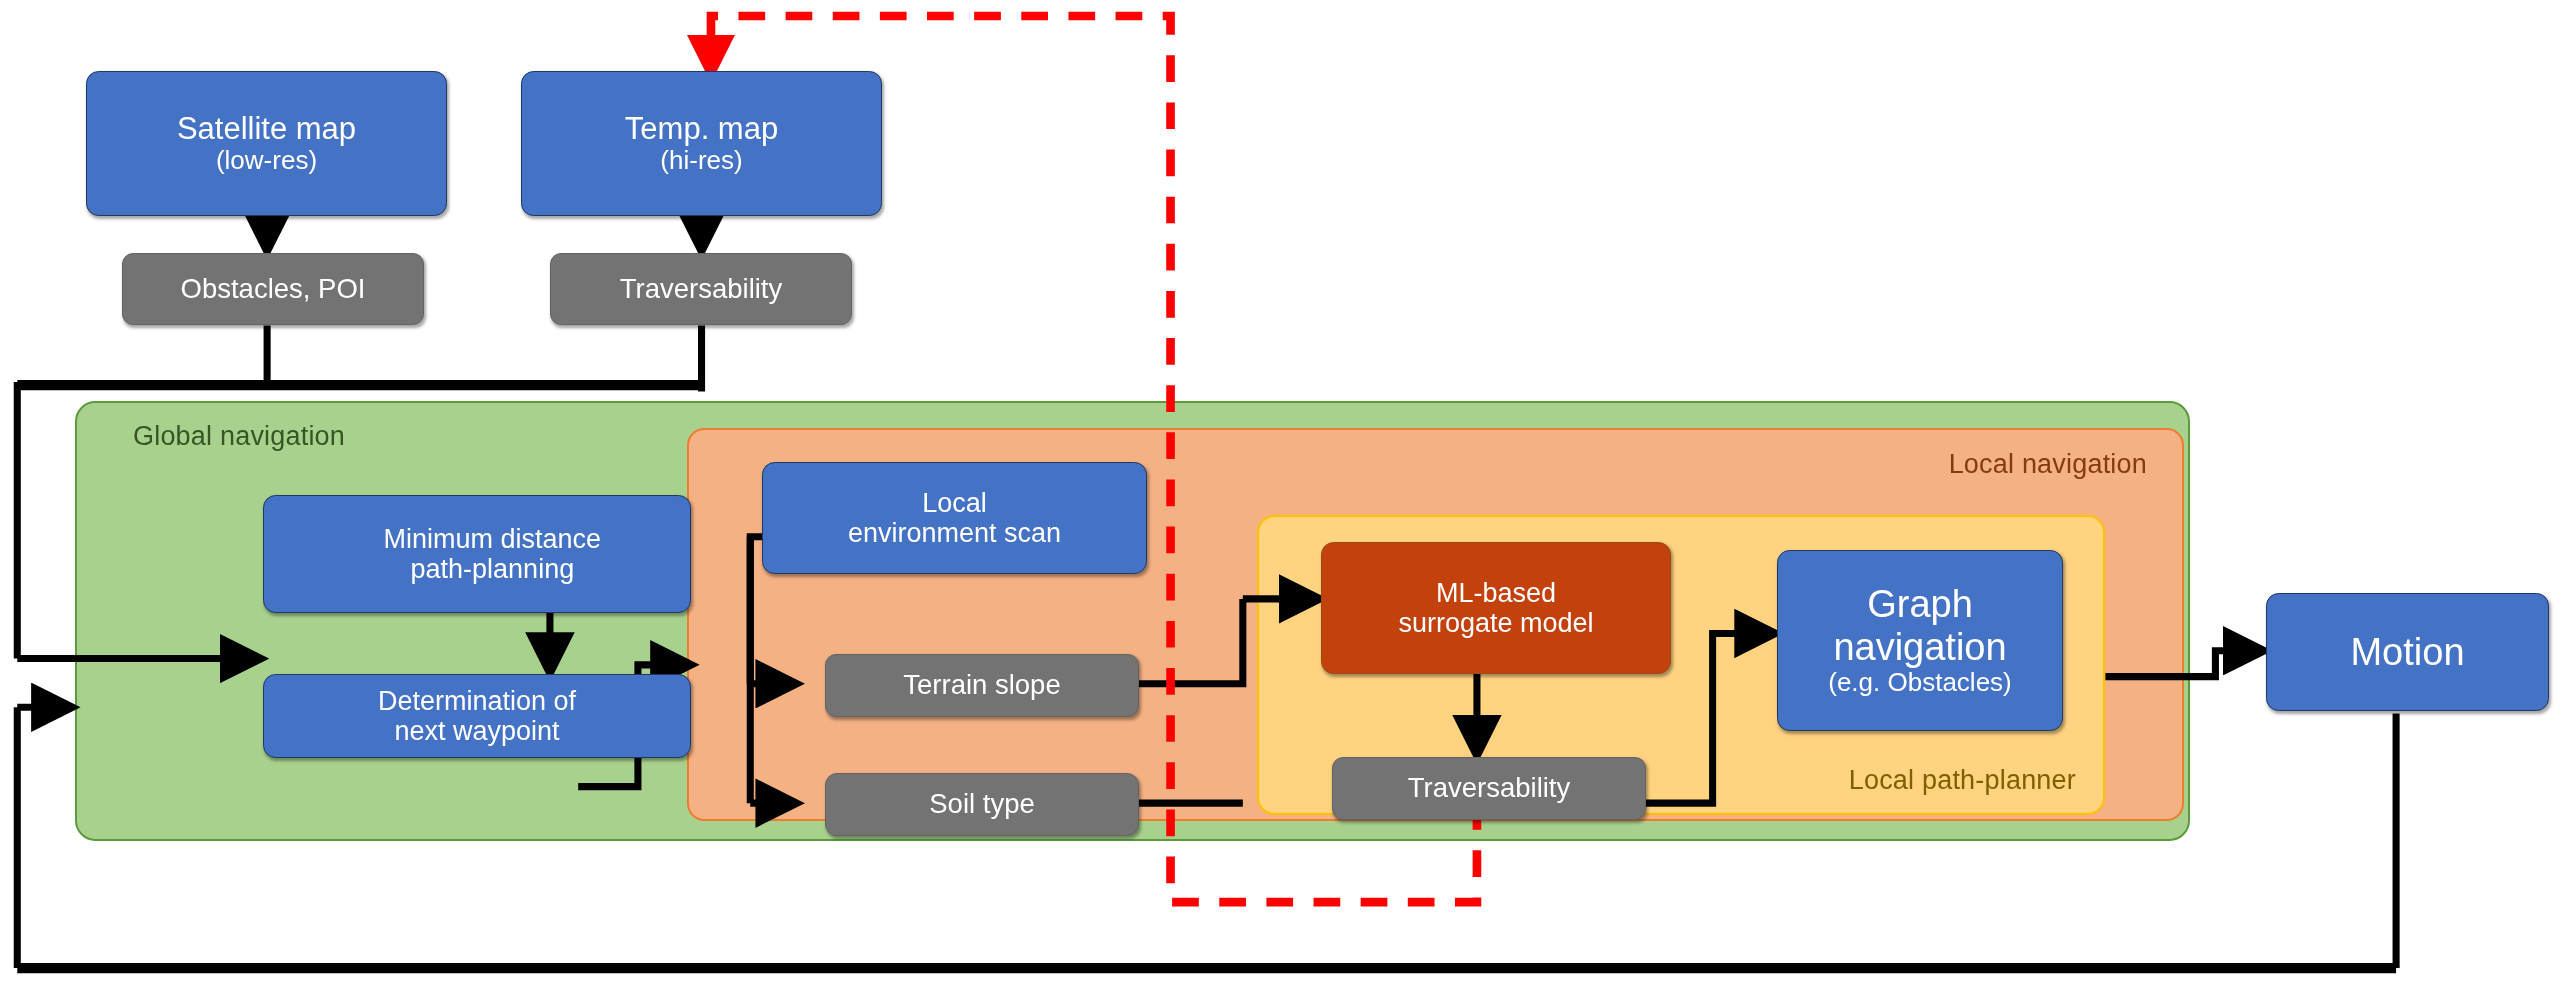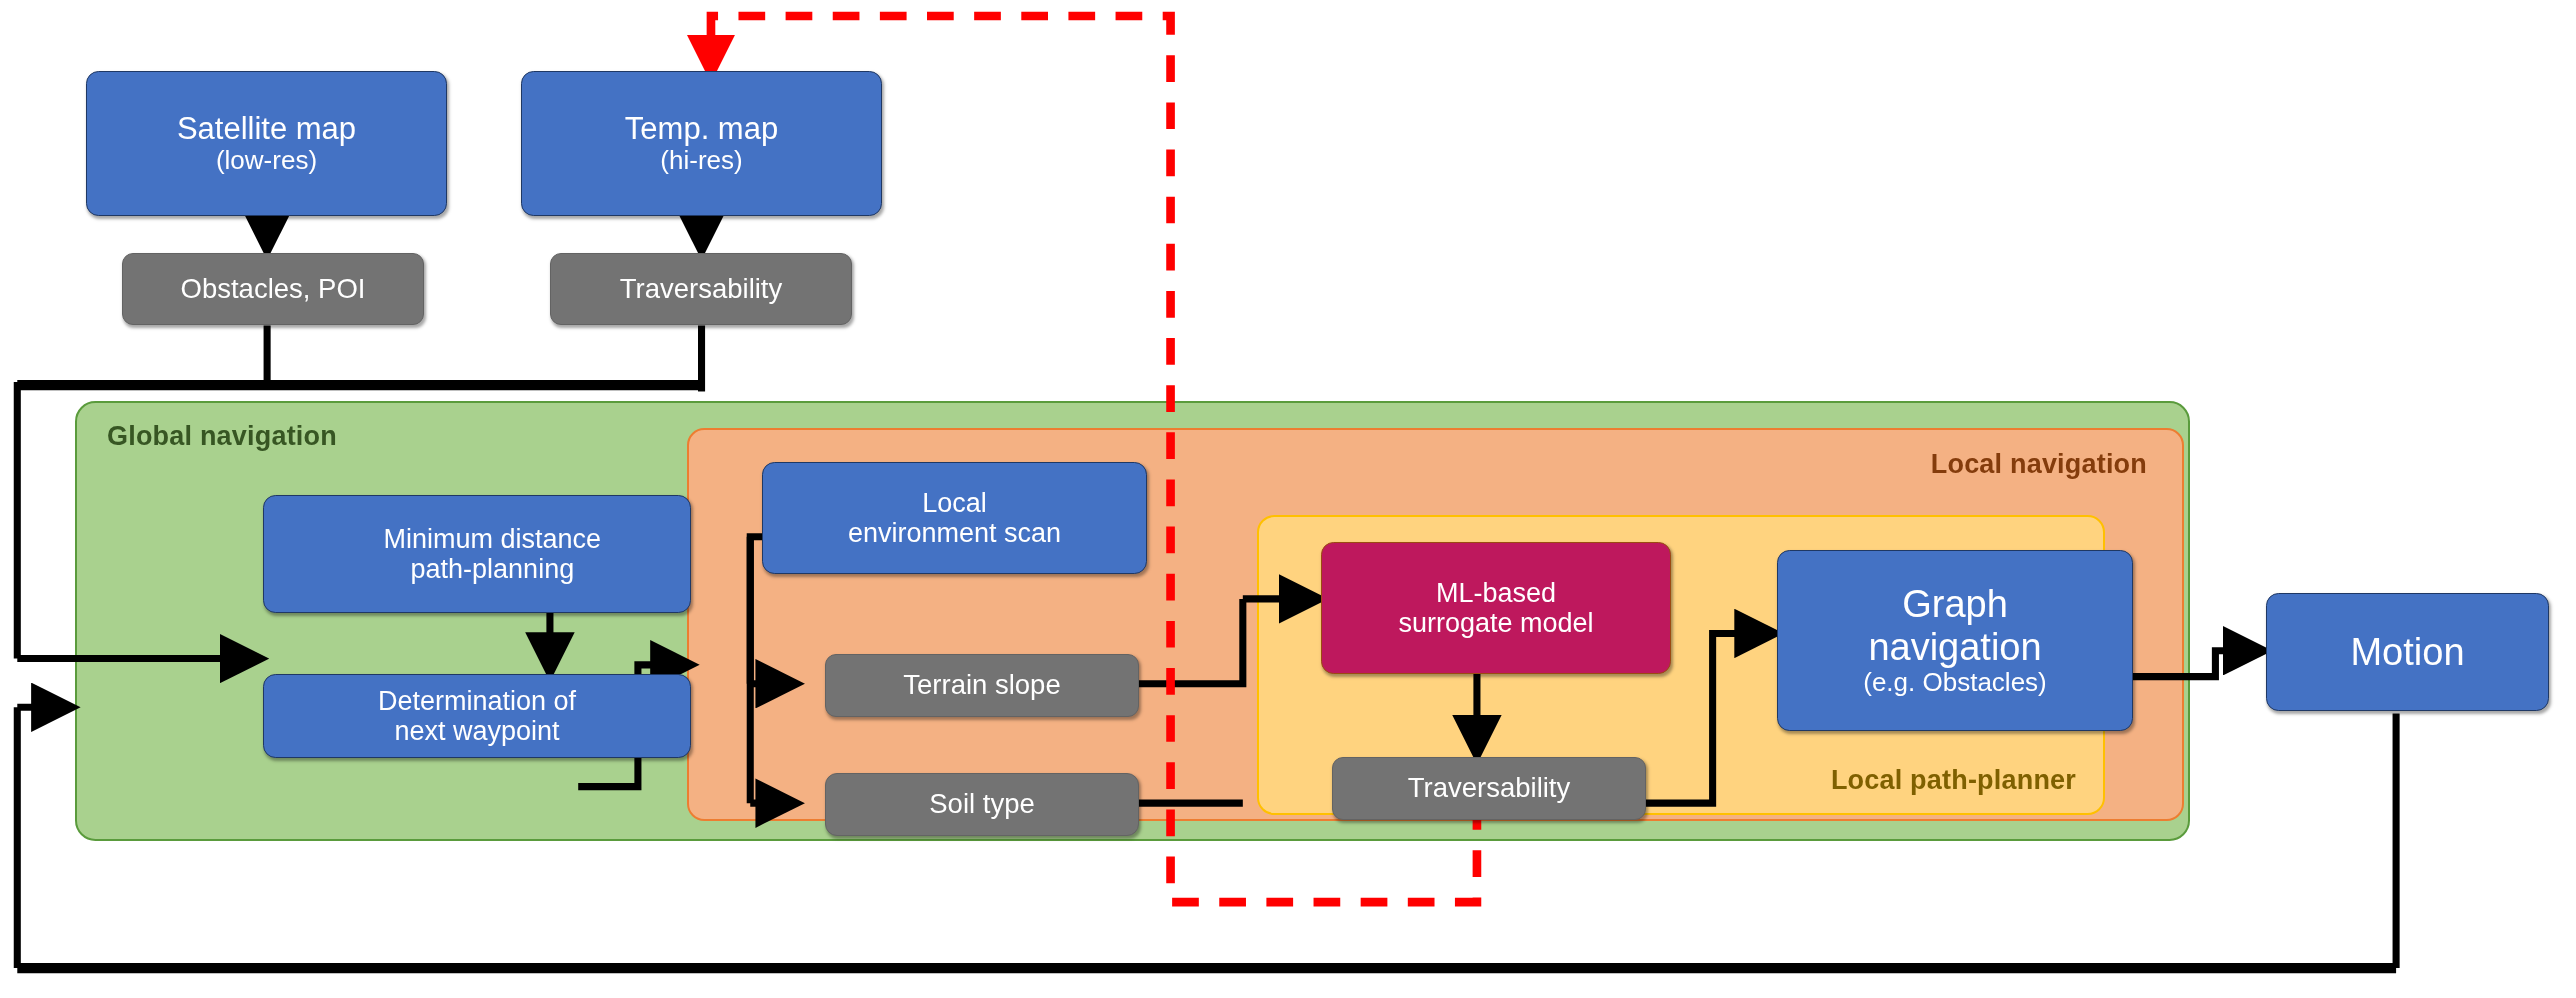--- a/index.html
+++ b/index.html
@@ -13,24 +13,25 @@
   svg#wires{position:absolute;left:0;top:0;width:2576px;height:999px;pointer-events:none;}
 
   
   .container{position:absolute;box-sizing:border-box;}
   .c-green{background:#a9d18e;border:2.4px solid #5a9b3c;border-radius:20.4px;}
   .c-orange{background:#f4b183;border:2.4px solid #ed7d31;border-radius:17.3px;}
   .c-yellow{background:#ffd37f;border:2.4px solid #ffc000;border-radius:17.3px;}
 
   .container-label{
     position:absolute;
-    font-weight:bold;
+    font-weight:normal;
     font-size:27px;
     white-space:nowrap;
     letter-spacing:0.2px;
+    margin-left:26px;
   }
   .lbl-green{color:#375623;}
   .lbl-orange{color:#843c0c;}
   .lbl-yellow{color:#7f6000;}
 
   
   .node{
     position:absolute;
     box-sizing:border-box;
     display:flex;
@@ -40,21 +41,21 @@
     text-align:center;
     color:#ffffff;
     line-height:1.12;
     border-radius:12.6px;
     border:1.6px solid #1f3864;
     box-shadow:1.6px 2.4px 3.1px rgba(0,0,0,0.35);
     padding:3.1px 6.3px;
   }
   .n-blue{background:#4472c4;border-color:#1f3864;}
   .n-grey{background:#737373;border-color:#636363;border-radius:11px;}
-  .n-orange{background:#be185d;border-color:#9c4a11;}
+  .n-orange{background:#c2410c;border-color:#9c4a11;}
 
   .t-main{font-size:31px;}
   .t-sub{font-size:26px;}
   .t-small{font-size:27px;}
   .t-big{font-size:38px;}
   .t-grey{font-size:27.5px;}
 </style>
 </head>
 <body>
 
@@ -166,21 +167,21 @@
 
   <div class="node n-grey" style="left:825px;top:773px;width:314px;height:63px;border-radius:12px;">
     <div class="t-grey">Soil type</div>
   </div>
 
   <div class="node n-orange" style="left:1321px;top:542px;width:350px;height:132px;">
     <div class="t-small">ML-based</div>
     <div class="t-small">surrogate  model</div>
   </div>
 
-  <div class="node n-blue" style="left:1777px;top:550px;width:356px;height:181px;">
+  <div class="node n-blue" style="left:1777px;top:550px;width:286px;height:181px;">
     <div class="t-big">Graph</div>
     <div class="t-big">navigation</div>
     <div class="t-sub">(e.g. Obstacles)</div>
   </div>
 
   <div class="node n-grey" style="left:1332px;top:757px;width:314px;height:63px;">
     <div class="t-grey">Traversability</div>
   </div>
 
   <div class="node n-blue" style="left:2266px;top:593px;width:283px;height:118px;">

